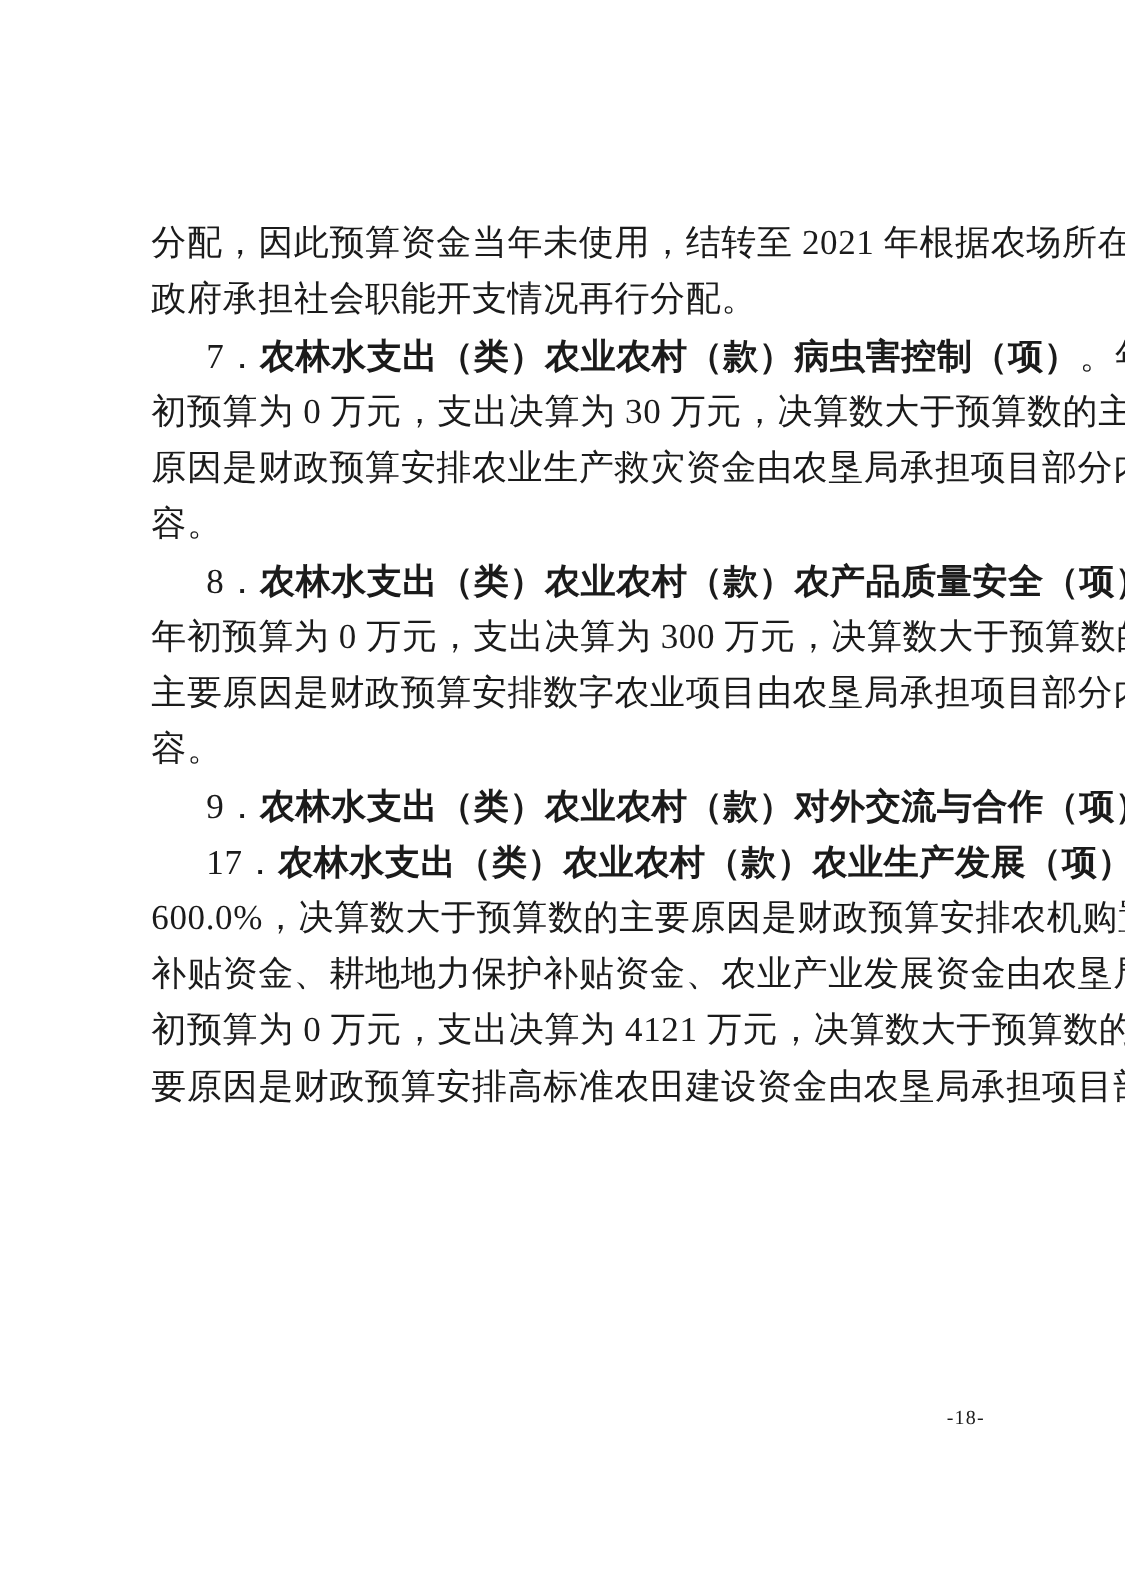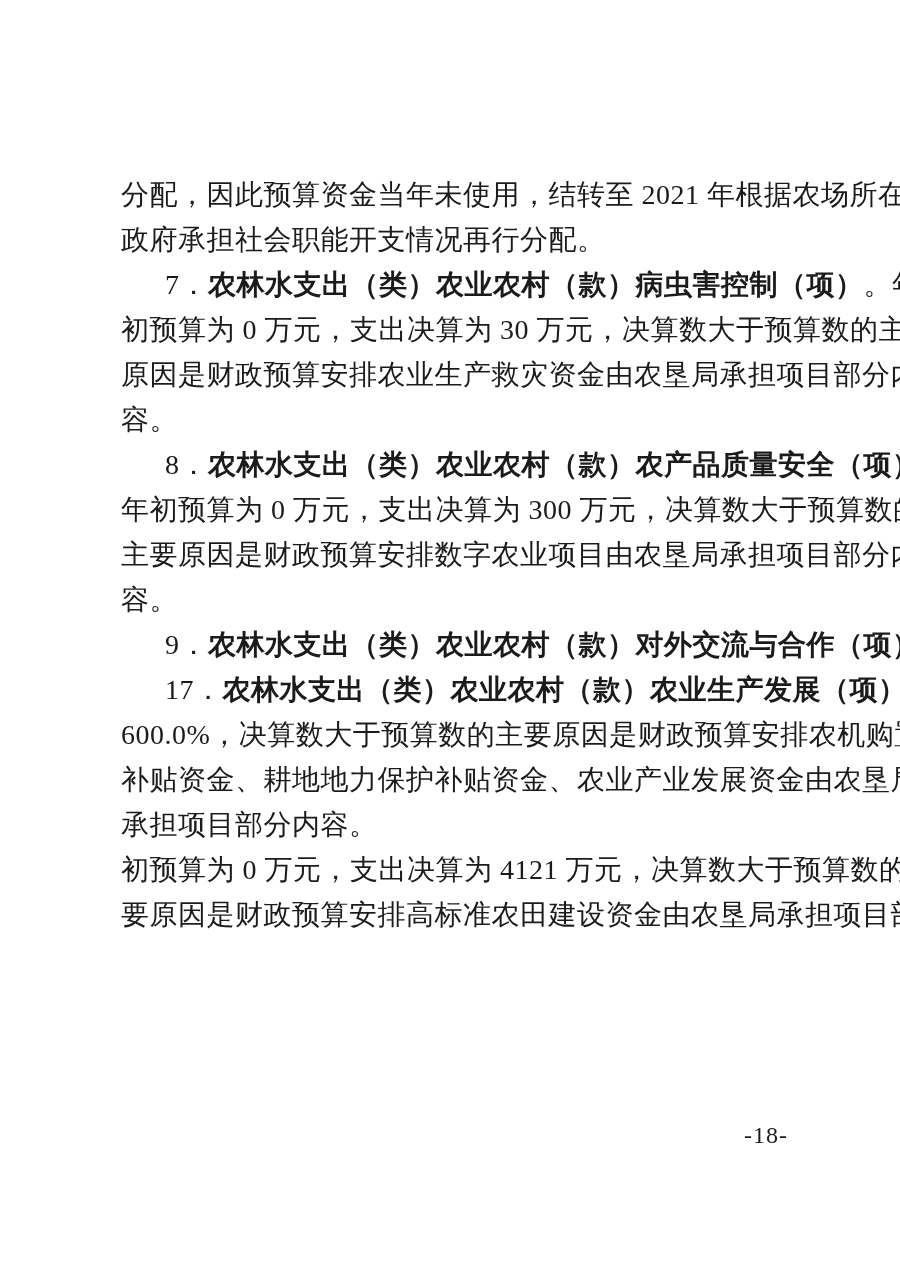--- a/index.html
+++ b/index.html
@@ -46,21 +46,21 @@
     text-indent: 44px;
   }
   .bold {
     font-weight: 700;
     font-family: Liberation Sans, sans-serif;
   }
   .pagenum {
     position: absolute;
     top: 1120px;
     right: 112px;
-    font-size: 24px;
+    font-size: 16px;
     line-height: 30px;
     letter-spacing: 1px;
     color: var(--ink);
     font-family: "Liberation Serif", "DejaVu Serif", serif;
   }
 </style>
 </head>
 <body>
 
 <div class="page">
@@ -72,18 +72,17 @@
       <div class="line"><span>原因是财政预算安排农业生产救灾资金由农垦局承担项目部分内</span></div>
       <div class="line flush"><span>容。</span></div>
       <div class="line indent"><span>8．</span><span class="bold">农林水支出（类）农业农村（款）农产品质量安全（项）</span></div>
       <div class="line"><span>年初预算为 0 万元，支出决算为 300 万元，决算数大于预算数的</span></div>
       <div class="line"><span>主要原因是财政预算安排数字农业项目由农垦局承担项目部分内</span></div>
       <div class="line flush"><span>容。</span></div>
       <div class="line indent"><span>9．</span><span class="bold">农林水支出（类）农业农村（款）对外交流与合作（项）</span></div>
       <div class="line indent"><span>17．</span><span class="bold">农林水支出（类）农业农村（款）农业生产发展（项）</span></div>
       <div class="line"><span>600.0%，决算数大于预算数的主要原因是财政预算安排农机购置</span></div>
       <div class="line"><span>补贴资金、耕地地力保护补贴资金、农业产业发展资金由农垦局</span></div>
-      <div class="line flush"><span>承担项目部分内容。</span></div>
       <div class="line"><span>初预算为 0 万元，支出决算为 4121 万元，决算数大于预算数的主</span></div>
       <div class="line"><span>要原因是财政预算安排高标准农田建设资金由农垦局承担项目部</span></div>
     </div>
   <div class="pagenum">-18-</div>
 </div>
 
 </body></html>

